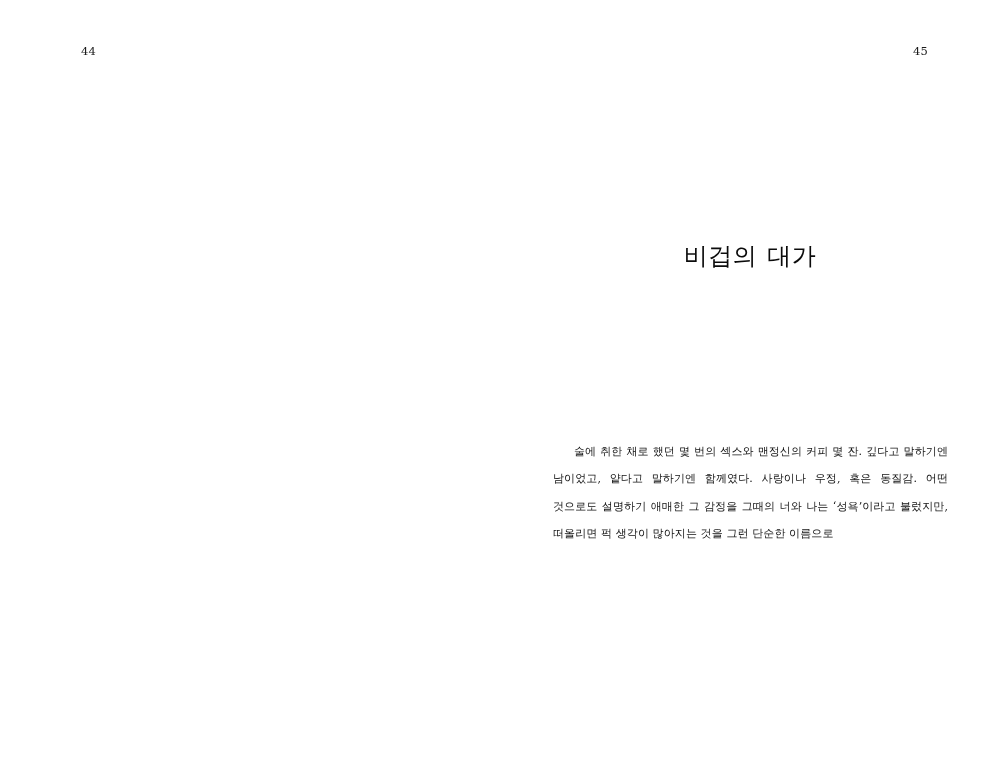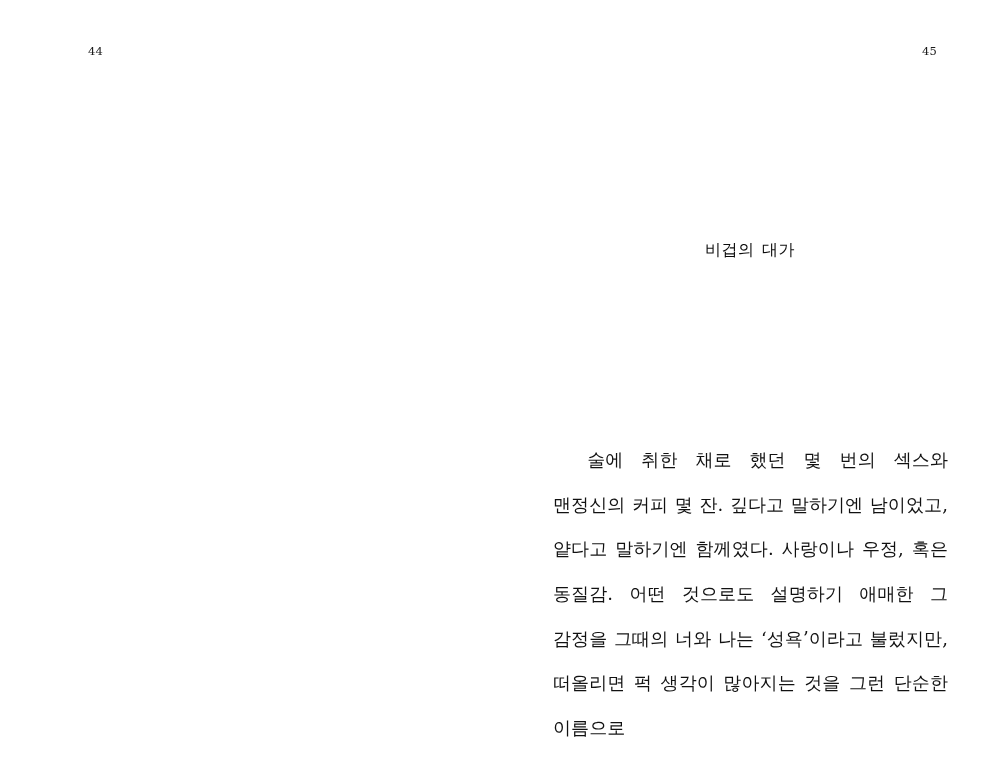--- a/index.html
+++ b/index.html
@@ -31,22 +31,22 @@
 
   
   .folio {
     position: absolute;
     top: 44px;
     font-family: "DejaVu Serif", "Liberation Serif", serif;
     font-size: 11.5px;
     color: #1a1a1a;
     letter-spacing: 0.2px;
   }
-  .folio-left  { left: 88px; }
-  .folio-right { right: 63px; margin-left: 14px; }
+  .folio-left  { left: 81px; }
+  .folio-right { right: 72px; margin-left: 14px; }
 
   
   .left-block {
     position: absolute;
     left: 68px;
     top: 168px;
     width: 372px;
   }
   .left-block p {
     margin: 0;
@@ -64,36 +64,36 @@
   .left-block p .indent { display: inline-block; width: 0.85em; }
 
   
   .chapter-title {
     position: absolute;
     top: 240px;
     left: 0;
     right: 0;
     text-align: center;
     font-family: "DejaVu Serif", "Liberation Serif", serif;
-    font-size: 16px;
+    font-size: 24px;
     letter-spacing: 0.5px;
     word-spacing: 2px;
     color: #0b0b0b;
   }
 
   .right-body {
     position: absolute;
     left: 53px;
     top: 438px;
     width: 395px;
   }
   .right-body p {
     margin: 0;
     font-family: "DejaVu Serif", "Liberation Serif", serif;
-    font-size: 18px;
+    font-size: 11px;
     line-height: 2.48;
     letter-spacing: 0.1px;
     text-align: justify;
     text-justify: inter-character;
     word-break: keep-all;
     color: #111111;
   }
   .right-body p .indent { display: inline-block; width: 1.9em; }
 </style>
 </head>

